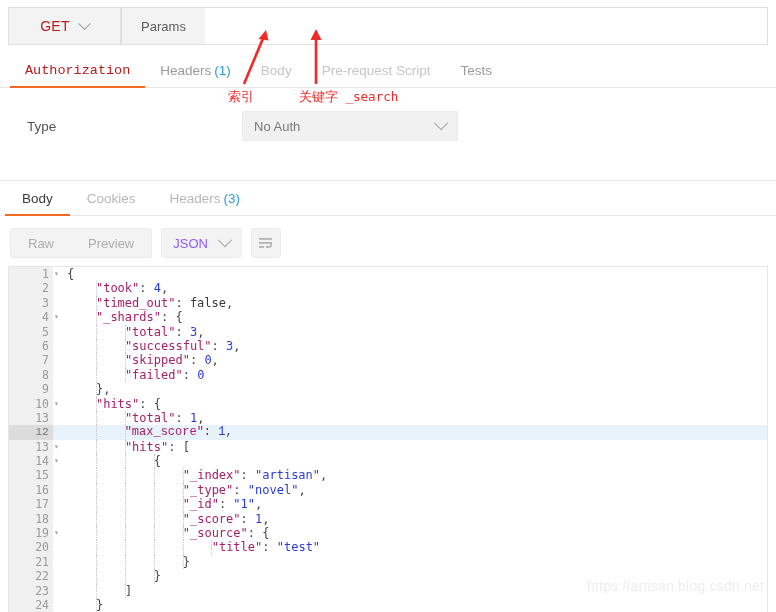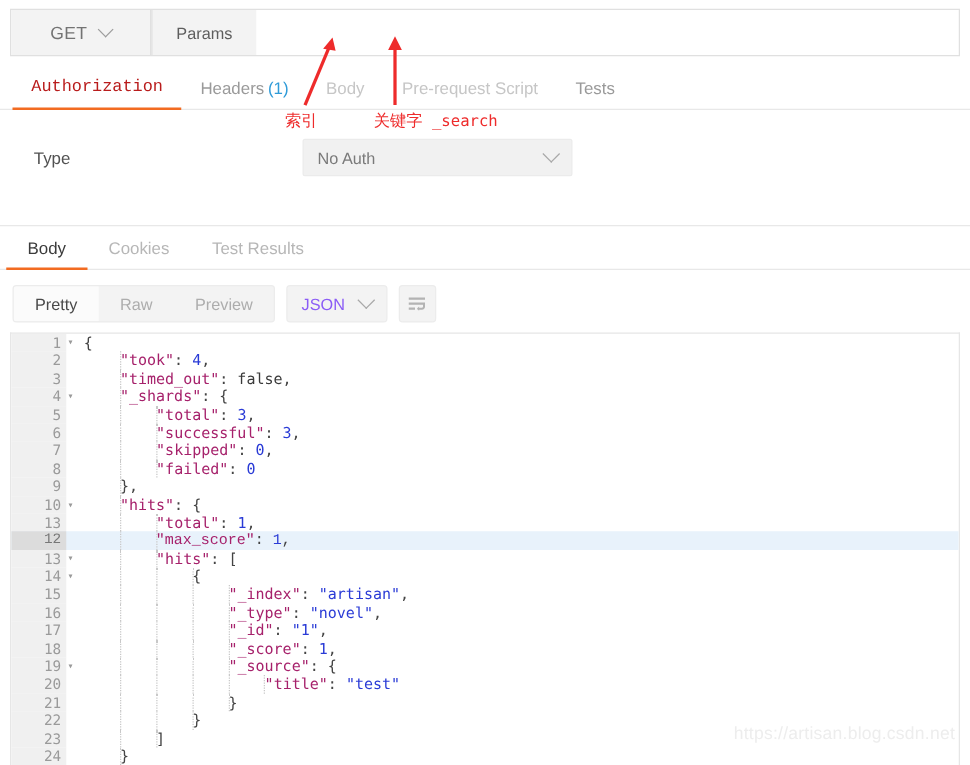--- a/index.html
+++ b/index.html
@@ -31,21 +31,21 @@
     background: #f3f3f3;
     border-right: 1px solid #e0e0e0;
     display: flex;
     align-items: center;
     justify-content: center;
     gap: 10px;
     cursor: pointer;
   }
   .method-label {
     font-size: 14px;
-    color: #737373;
+    color: #b91c1c;
     letter-spacing: .3px;
   }
   .chev {
     display: inline-block;
     width: 9px; height: 9px;
     border-right: 1.6px solid #9c9c9c;
     border-bottom: 1.6px solid #9c9c9c;
     transform: rotate(45deg) translate(-2px,-2px);
   }
   .url-input-wrap {
@@ -344,29 +344,26 @@
   </div>
 
   <div class="resp-tabs">
     <div class="ptab active">
       <span>Body</span>
     </div>
     <div class="ptab">
       <span>Cookies</span>
     </div>
     <div class="ptab">
-      <span>Test Results</span>
+      <span>Headers</span><span class="count">(3)</span>
     </div>
   </div>
 
   <div class="view-toolbar">
     <div class="segmented">
-      <div class="seg active">
-        <span>Pretty</span>
-      </div>
       <div class="seg">
         <span>Raw</span>
       </div>
       <div class="seg">
         <span>Preview</span>
       </div>
     </div>
     <div class="fmt-select">
       <span>JSON</span>
       <span class="chev-lg"></span>

